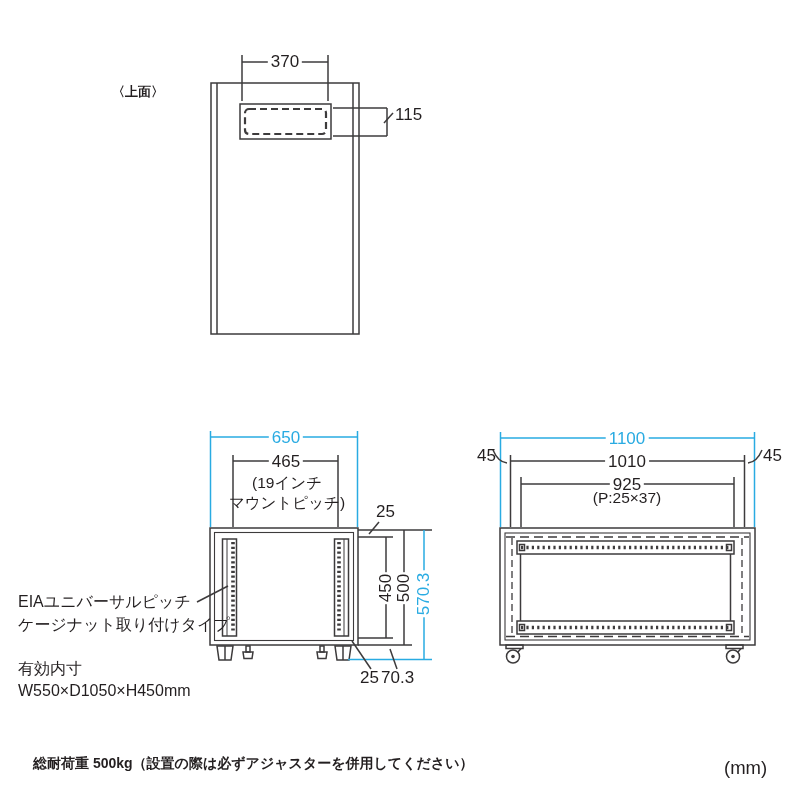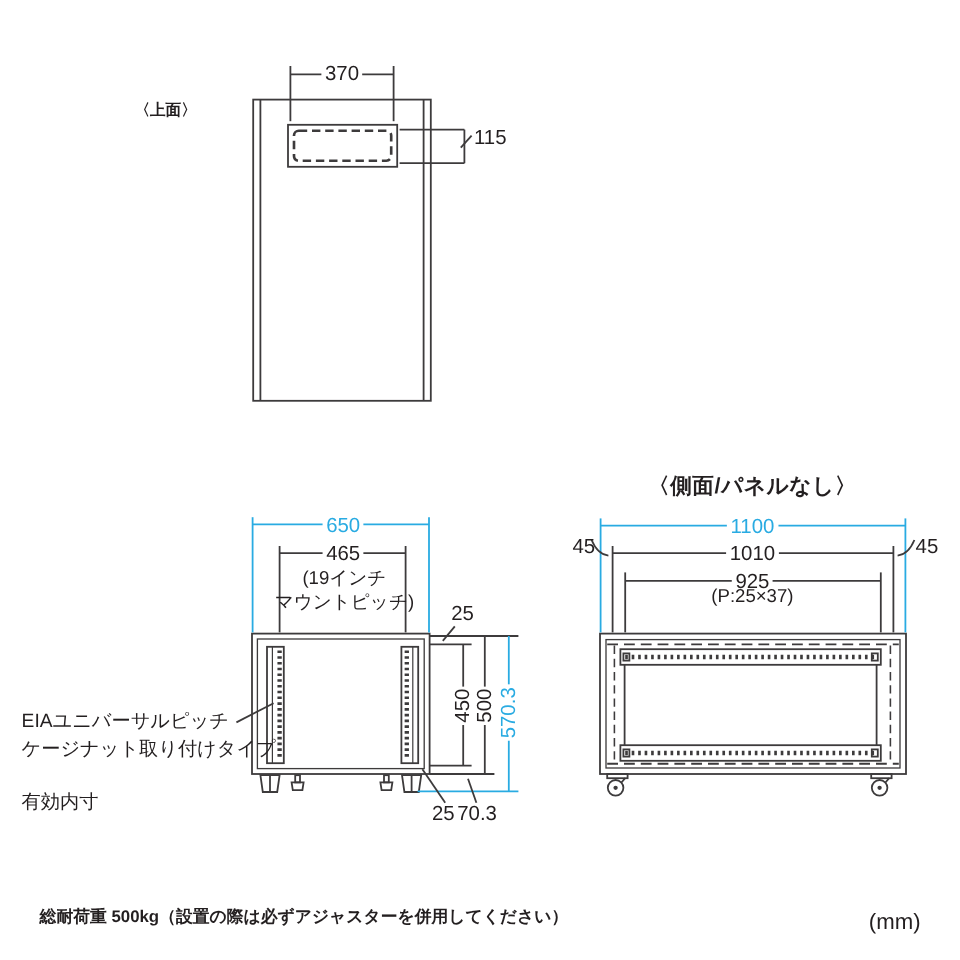--- a/index.html
+++ b/index.html
@@ -179,28 +179,28 @@
   <div class="lbl dim c bg" style="left:286px;top:452px;">465</div>
   <div class="lbl note c" style="left:287px;top:474px;">(19インチ</div>
   <div class="lbl note c" style="left:287px;top:494px;">マウントピッチ)</div>
   <div class="lbl dim" style="left:376px;top:502px;">25</div>
   <div class="lbl dim rot" style="left:386px;top:588px;">450</div>
   <div class="lbl dim rot" style="left:404px;top:588px;">500</div>
   <div class="lbl dim rot blue" style="left:424px;top:594px;">570.3</div>
   <div class="lbl dim" style="left:360px;top:668px;">25</div>
   <div class="lbl dim" style="left:381px;top:668px;">70.3</div>
 
-  <div class="lbl title c" style="left:627px;top:395px;">〈側面/パネルなし〉</div>
   <div class="lbl dim c bg blue" style="left:627px;top:429px;">1100</div>
   <div class="lbl dim c bg" style="left:627px;top:452px;">1010</div>
   <div class="lbl dim c bg" style="left:627px;top:475px;">925</div>
   <div class="lbl note c" style="left:627px;top:489px;">(P:25×37)</div>
   <div class="lbl dim" style="left:477px;top:446px;">45</div>
   <div class="lbl dim" style="left:763px;top:446px;">45</div>
 
   <div class="lbl sidenote" style="left:18px;top:593px;">EIAユニバーサルピッチ</div>
   <div class="lbl sidenote" style="left:18px;top:616px;">ケージナット取り付けタイプ</div>
   <div class="lbl sidenote" style="left:18px;top:660px;">有効内寸</div>
+  <div class="lbl sidenote" style="left:18px;top:682px;">W550×D1050×H450mm</div>
 
   <div class="lbl footer-bold" style="left:33px;top:755px;">総耐荷重 500kg（設置の際は必ずアジャスターを併用してください）</div>
   <div class="lbl footer-unit" style="left:724px;top:757px;">(mm)</div>
 
 </div>
 
 </body></html>

